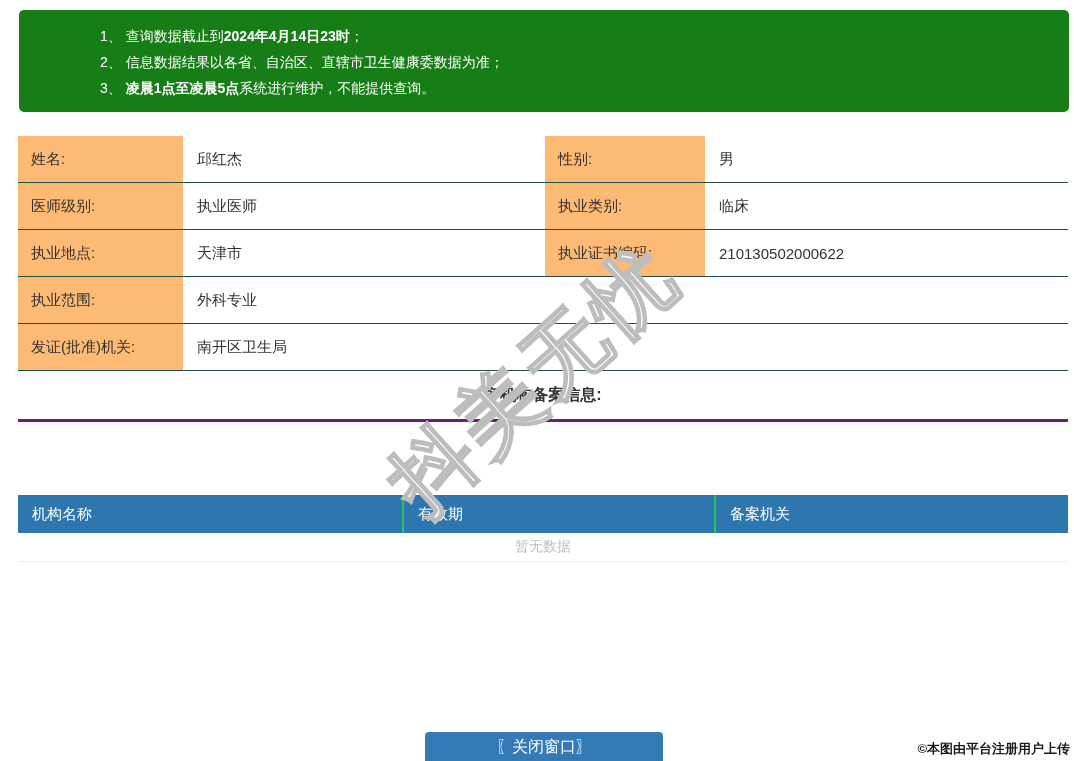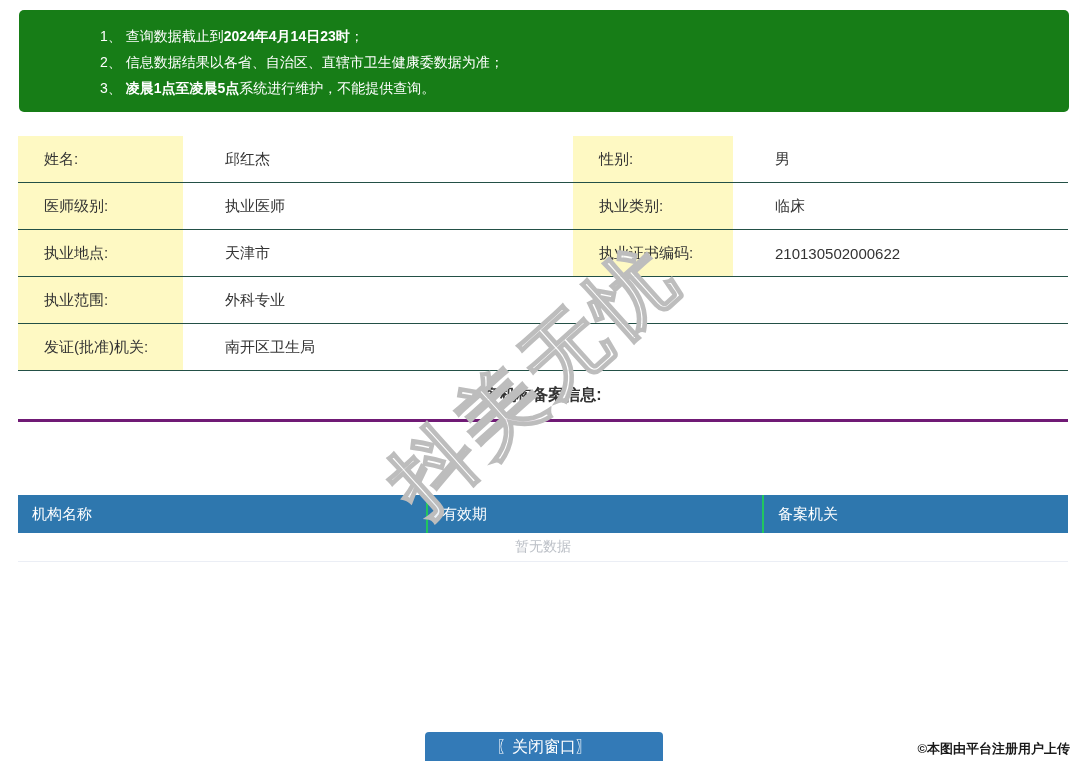--- a/index.html
+++ b/index.html
@@ -31,44 +31,43 @@
     position:absolute; left:18px; top:136px; width:1050px;
     font-size:15px;
   }
   .info-row {
     display:flex; align-items:stretch;
     height:47px;
     border-bottom:1.5px solid #235046;
   }
   .cell { display:flex; align-items:center; }
   .cell.label {
-    background:#fef9c3;
-    padding-left:26px;
+    background:#fdba74;
+    padding-left:13px;
     width:165px; flex:0 0 165px;
   }
   .cell.label.c2 { width:160px; flex:0 0 160px; }
-  .cell.value { padding-left:14px; flex:1 1 auto;margin-left:28px; }
+  .cell.value { padding-left:14px; flex:1 1 auto; }
   .cell.value.v1 { width:362px; flex:0 0 362px; }
 
   .section-row {
     height:51px;
     display:flex; align-items:center; justify-content:center;
     font-weight:700; font-size:16px;
     border-bottom:3px solid #701a75;
     color:#333;
   }
 
   
   .org-table { position:absolute; left:18px; top:495px; width:1050px; }
   .org-head {
     display:flex;
     background:#2e77ae;
     color:#fff; font-size:15px;
     height:38px;
-    gap:24px;
   }
   .org-head .hcell {
     display:flex; align-items:center;
     padding-left:14px;
   }
   .org-head .hcell + .hcell { border-left:2px solid #22c55e;margin-left:9px; }
   .hc1 { width:375px; flex:0 0 375px; }
   .hc2 { width:303px; flex:0 0 303px; }
   .hc3 { flex:1 1 auto; }
   .org-empty {

